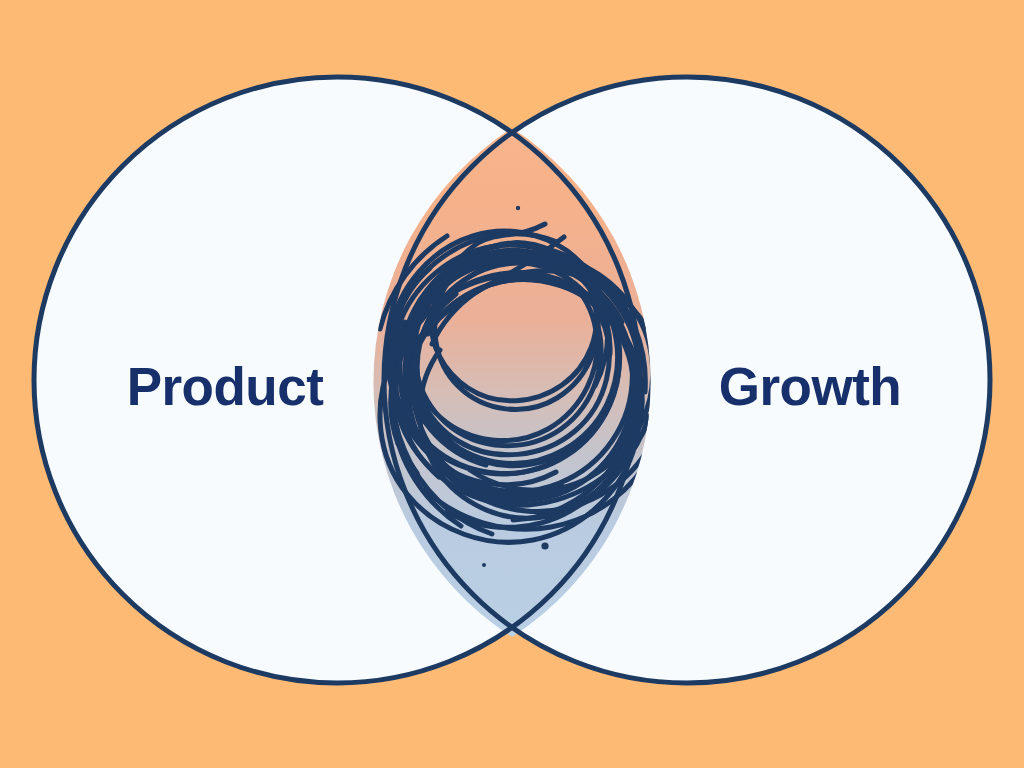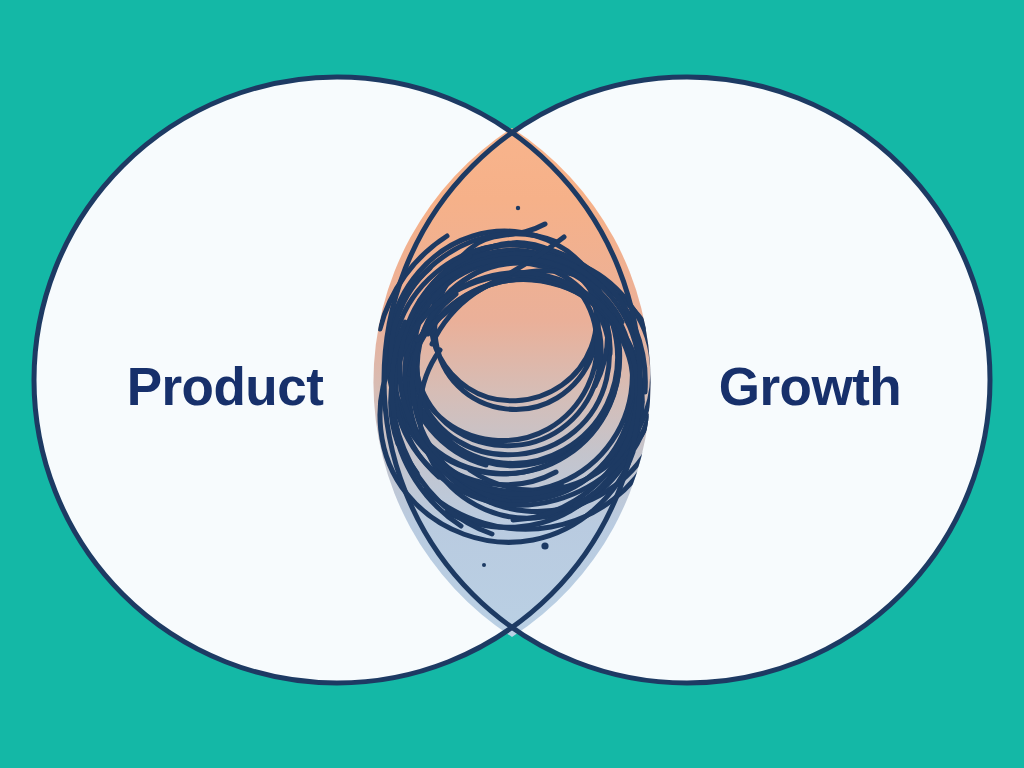--- a/index.html
+++ b/index.html
@@ -11,21 +11,21 @@
   body {
     width: 1024px;
     height: 768px;
     overflow: hidden;
     font-family: "Liberation Sans", sans-serif;
   }
   #diagram-root {
     position: relative;
     width: 1024px;
     height: 768px;
-    background: #14b8a6;
+    background: #fdba74;
   }
   #venn-svg {
     position: absolute;
     left: 0;
     top: 0;
     width: 1024px;
     height: 768px;
     display: block;
   }
   .venn-label {

